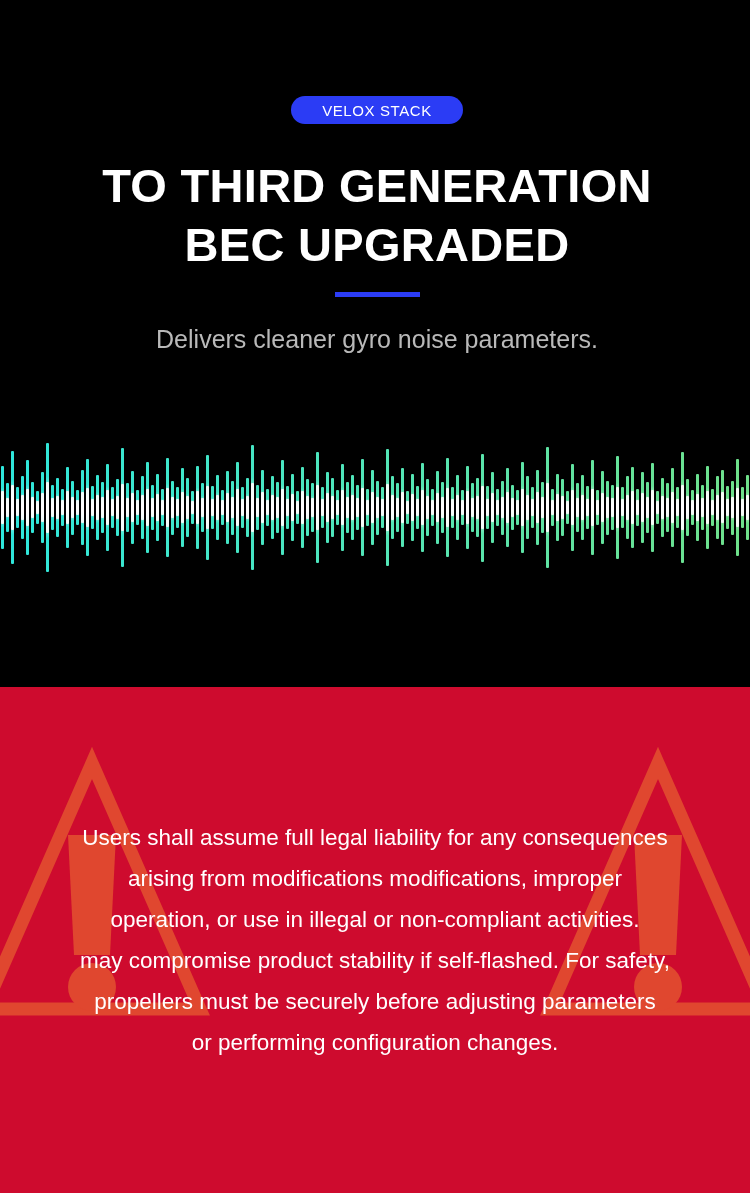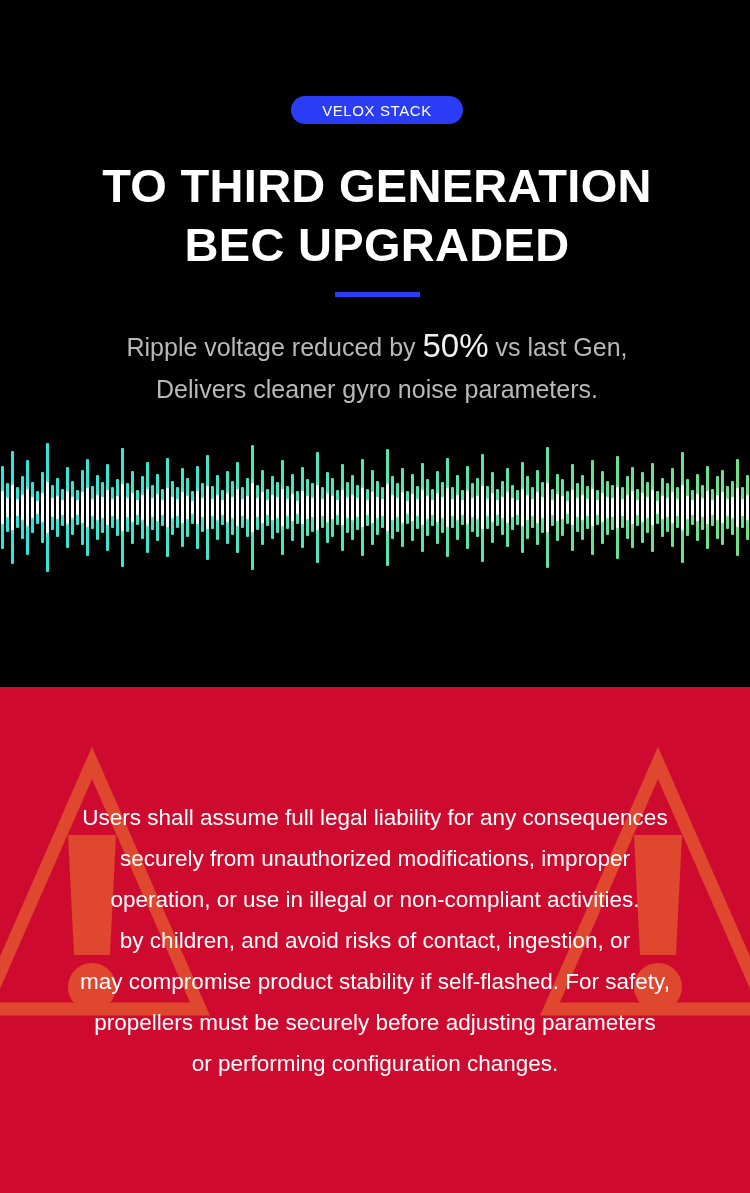--- a/index.html
+++ b/index.html
@@ -113,23 +113,20 @@
     <div class="badge">VELOX STACK</div>
 
     <h1 class="headline">
       <span class="hl-line">TO THIRD GENERATION</span>
       <span class="hl-line">BEC UPGRADED</span>
     </h1>
 
     <div class="divider"></div>
 
     <p class="subtitle">
-      <span class="sub-line">
-        <span>Ripple voltage reduced by </span><span class="hl">50%</span><span> vs last Gen,</span>
-      </span>
       <span class="sub-line">Delivers cleaner gyro noise parameters.</span>
     </p>
   </section>
 
   <div class="waveform-wrap">
     <div class="waveform" id="waveform">
         <div class="wbar" style="left: 1.45px; width: 2.1px; top: 25.65px; height: 83.7px; background: linear-gradient(rgb(46, 230, 220) 0%, rgb(46, 230, 220) 26%, rgb(255, 255, 255) 47%, rgb(255, 255, 255) 53%, rgb(46, 230, 220) 74%, rgb(46, 230, 220) 100%);"></div>
         <div class="wbar" style="left: 1.45px; width: 2.1px; top: 50.76px; height: 33.48px; background: rgb(255, 255, 255); opacity: 0.92;"></div>
         <div class="wbar" style="left: 6.45px; width: 2.1px; top: 43.2px; height: 48.6px; background: linear-gradient(rgb(46, 230, 220) 0%, rgb(46, 230, 220) 26%, rgb(255, 255, 255) 47%, rgb(255, 255, 255) 53%, rgb(46, 230, 220) 74%, rgb(46, 230, 220) 100%);"></div>
         <div class="wbar" style="left: 6.45px; width: 2.1px; top: 57.78px; height: 19.44px; background: rgb(255, 255, 255); opacity: 0.92;"></div>
@@ -446,22 +443,21 @@
         <path d="M 658 76 L 766 322 L 550 322 Z"></path>
       </g>
       <g fill="#E0472F">
         <path d="M 634 148 L 682 148 L 676 268 L 640 268 Z"></path>
         <circle cx="658" cy="300" r="24"></circle>
       </g>
     </svg>
 
     <div class="warn-text" id="warn-text">
         <span class="wl">Users shall assume full legal liability for any consequences</span>
-        <span class="wl">securely from unauthorized modifications, improper</span>
+        <span class="wl">arising from modifications modifications, improper</span>
         <span class="wl">operation, or use in illegal or non-compliant activities.</span>
-        <span class="wl">by children, and avoid risks of contact, ingestion, or</span>
         <span class="wl">may compromise product stability if self-flashed. For safety,</span>
         <span class="wl">propellers must be securely before adjusting parameters</span>
         <span class="wl">or performing configuration changes.</span>
       </div>
   </section>
 
 </div>
 
 </body></html>

